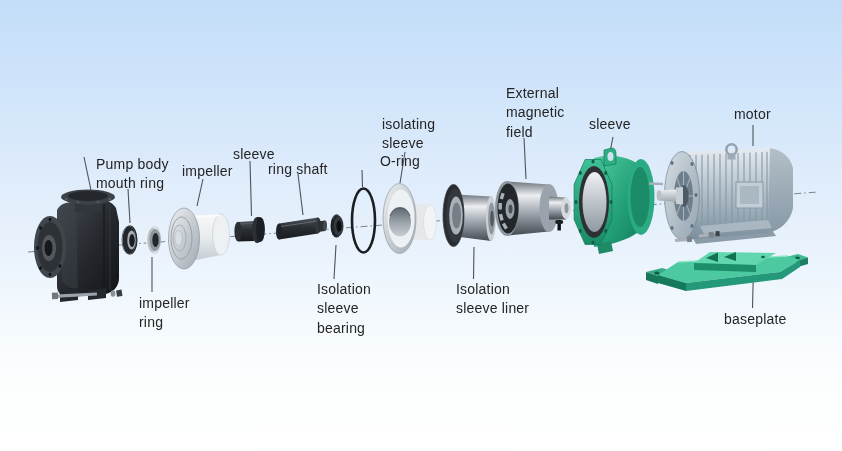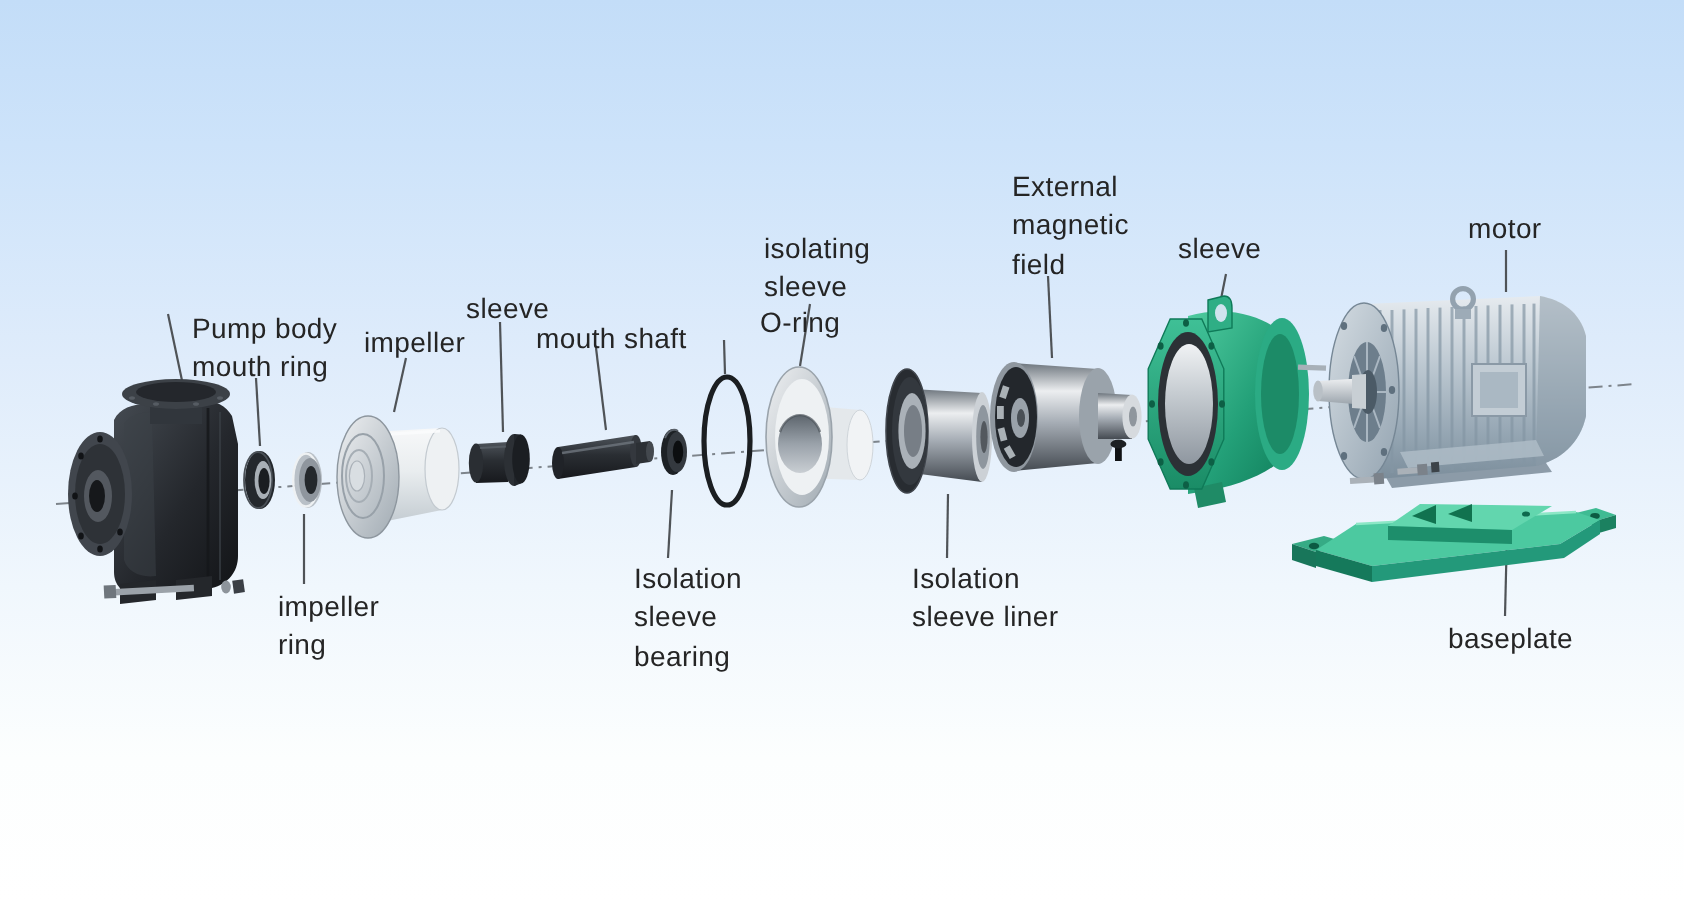--- a/index.html
+++ b/index.html
@@ -340,21 +340,21 @@
     <ellipse cx="763" cy="257" rx="2" ry="1.3" fill="#0e6b4e"></ellipse>
   </g>
 </svg>
 
 <div class="label" style="left:96px;top:155px;">Pump body
 mouth ring</div>
 <div class="label" style="left:182px;top:162px;">impeller</div>
 <div class="label" style="left:139px;top:294px;">impeller
 ring</div>
 <div class="label" style="left:233px;top:145px;">sleeve</div>
-<div class="label" style="left:268px;top:160px;">mouth shaft</div>
+<div class="label" style="left:268px;top:160px;">ring shaft</div>
 <div class="label" style="left:317px;top:280px;">Isolation
 sleeve
 bearing</div>
 <div class="label" style="left:344px;top:152px;margin-left:36px;">O-ring</div>
 <div class="label" style="left:382px;top:115px;">isolating
 sleeve</div>
 <div class="label" style="left:456px;top:280px;">Isolation
 sleeve liner</div>
 <div class="label" style="left:506px;top:84px;">External
 magnetic

